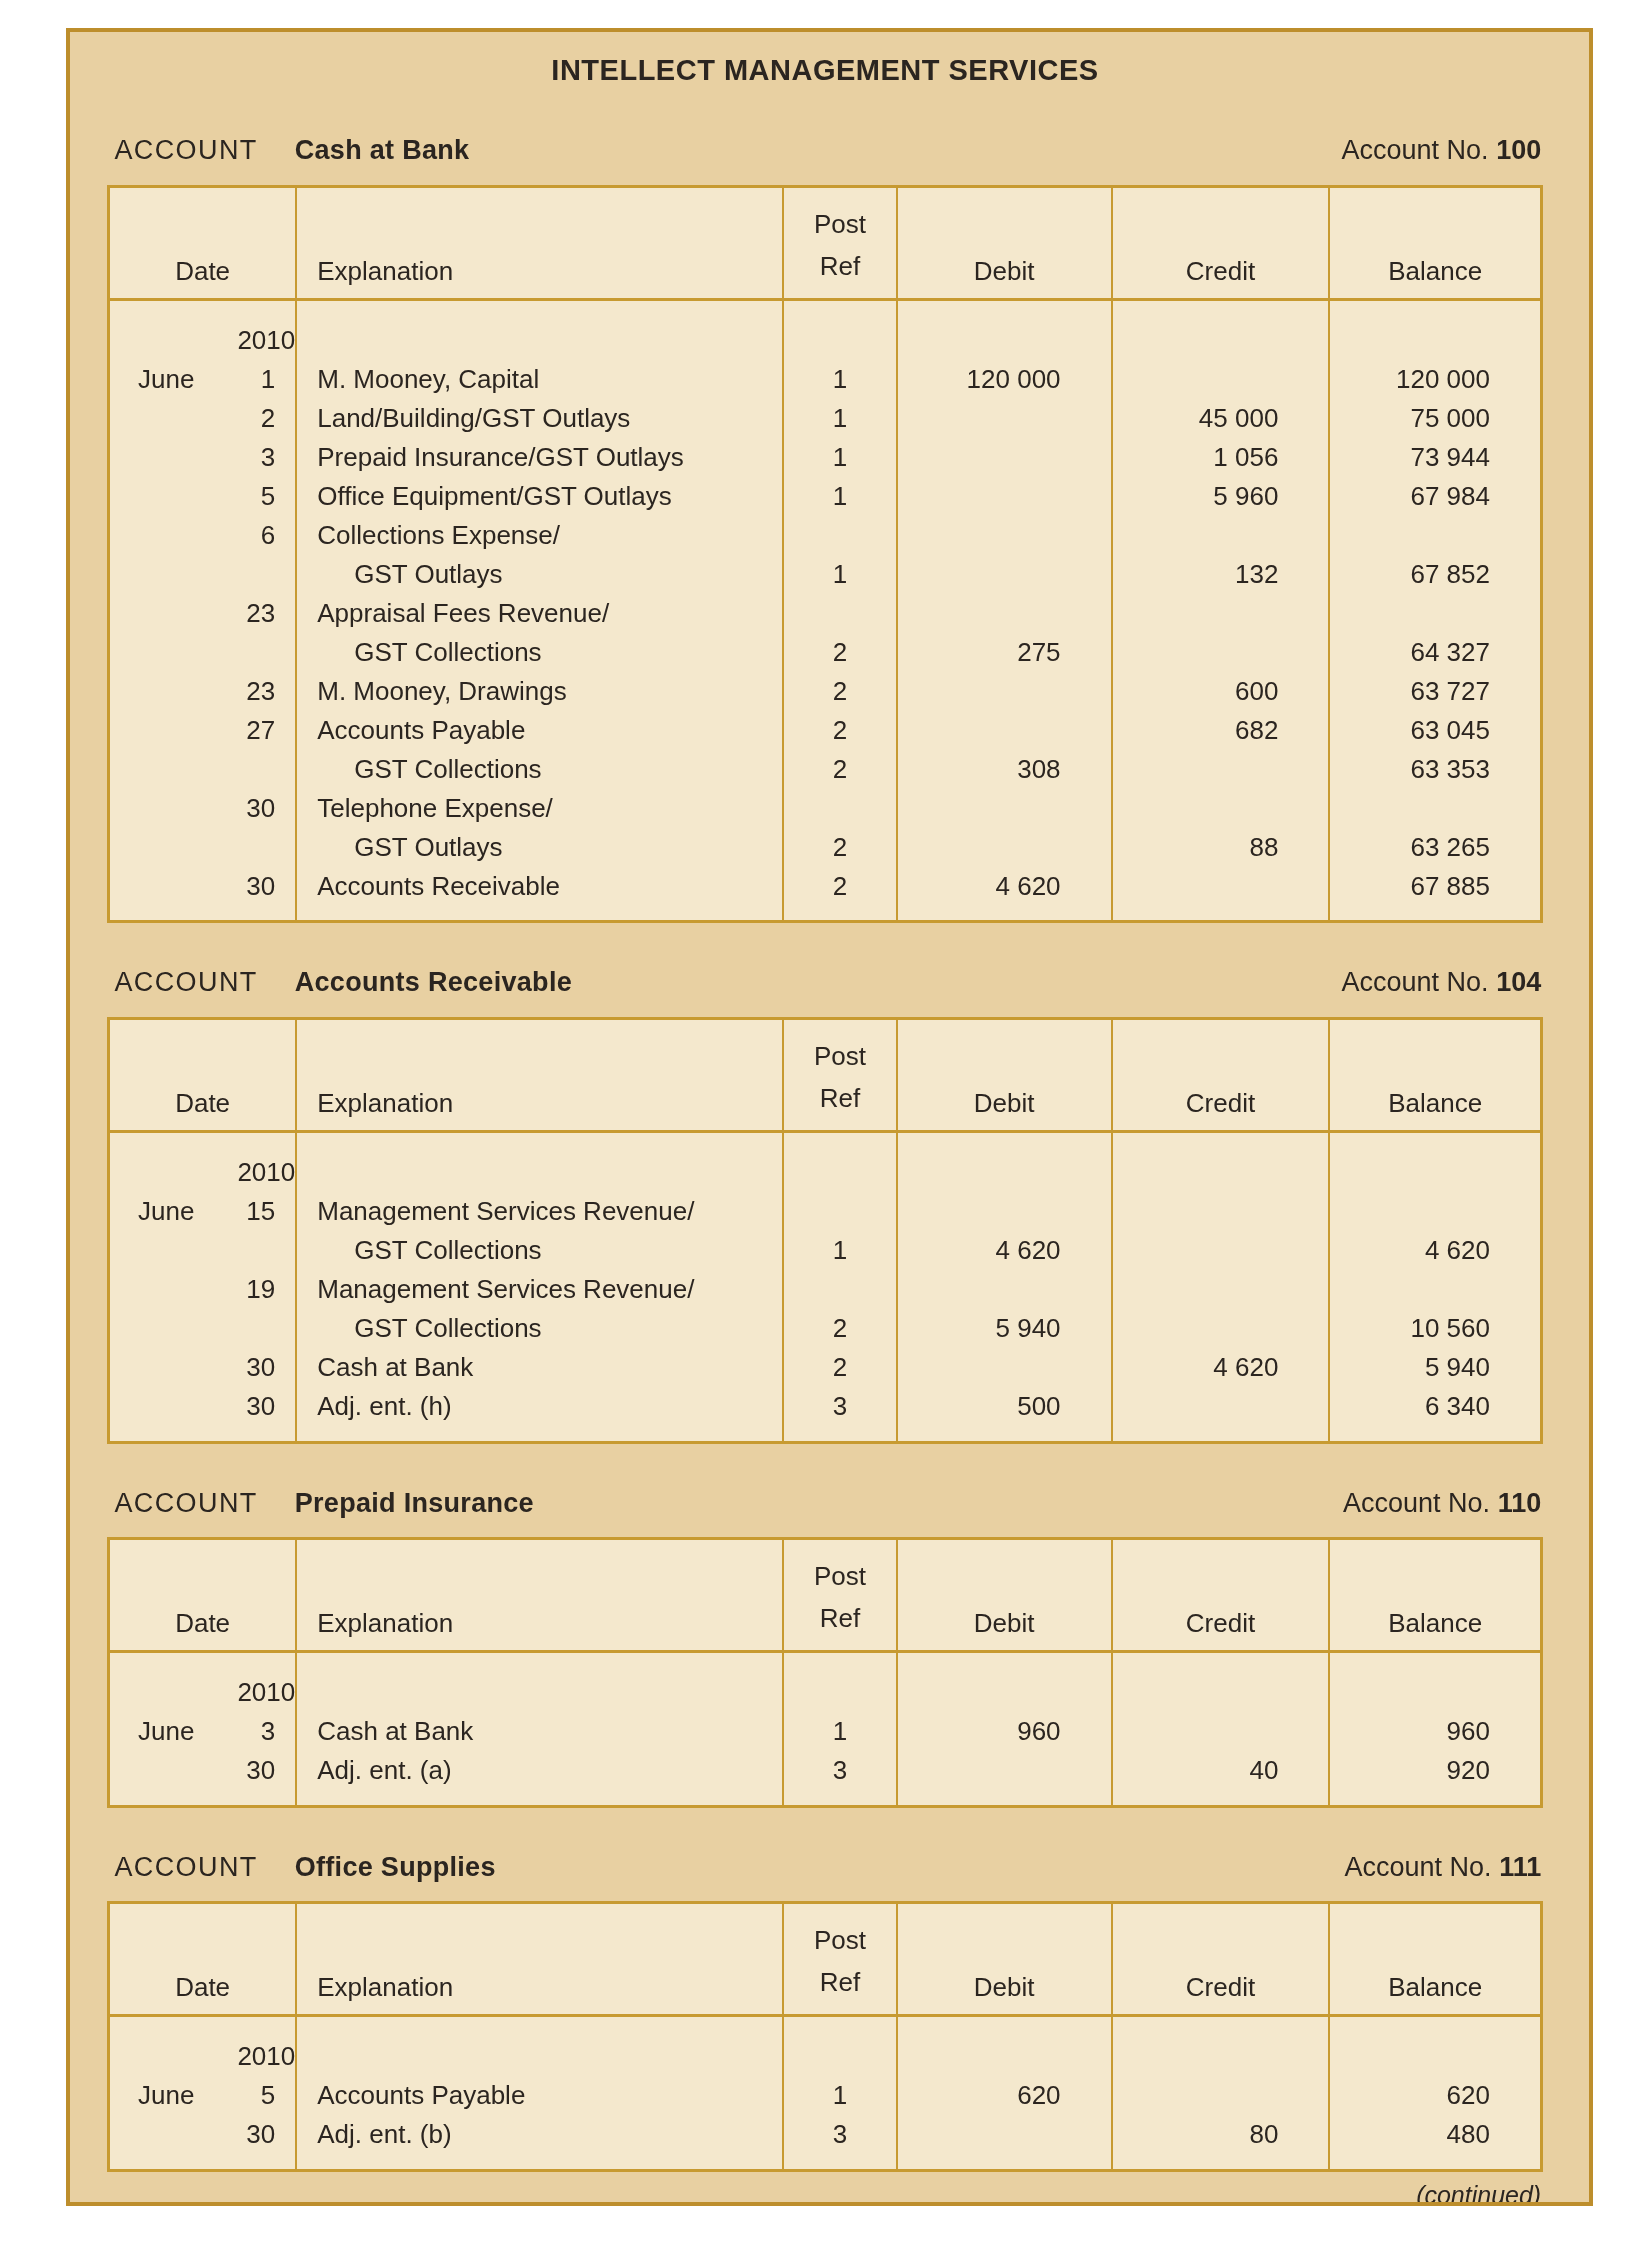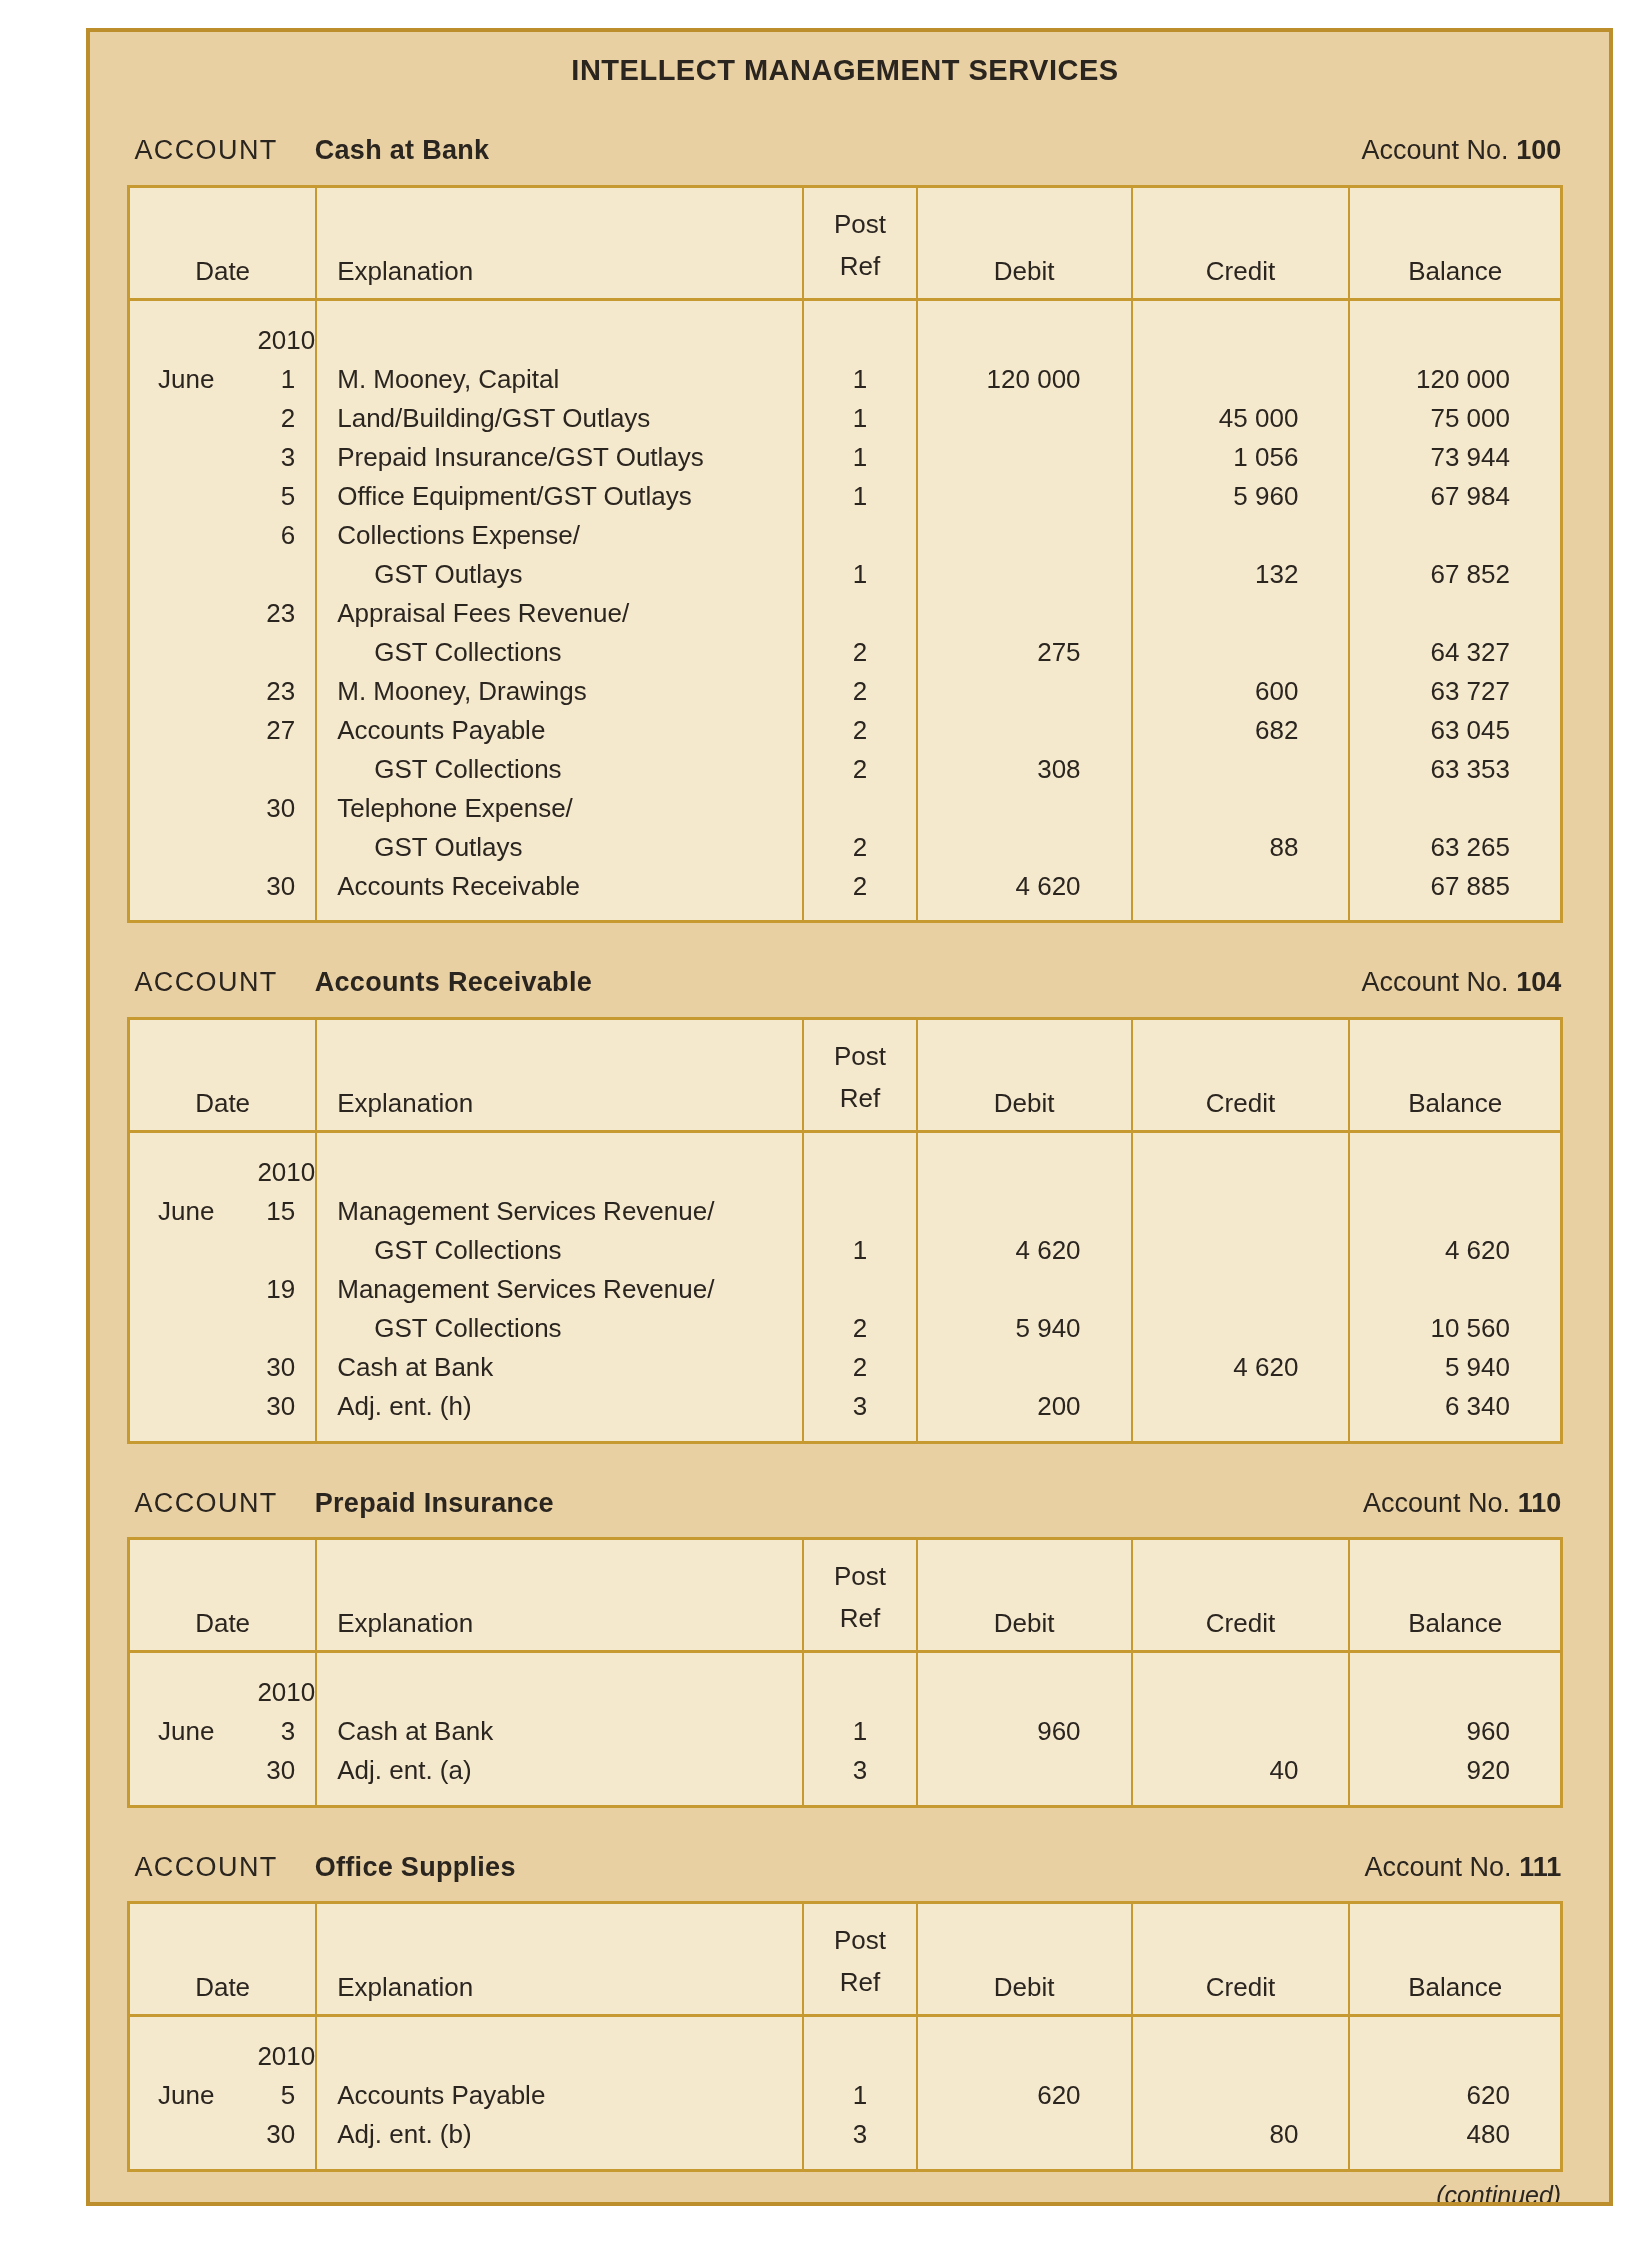--- a/index.html
+++ b/index.html
@@ -3,21 +3,21 @@
 <meta charset="utf-8">
 <style>
   html,body { margin:0; padding:0; }
   body {
     width:1628px; height:2258px; position:relative;
     background:#ffffff;
     font-family:"Liberation Sans", sans-serif;
     color:#2b2520;
   }
   .frame {
-    position:absolute; left:86px; top:28px;
+    position:absolute; left:66px; top:28px;
     width:1527px; height:2178px;
     box-sizing:border-box;
     border:4.6px solid #bd8e2c;
     background:#e8d0a2;
     padding:0 46px 0 37px;
     overflow:hidden;
   }
   .doc-title {
     padding-top:22px;
     text-align:center;
@@ -423,21 +423,21 @@
           </tr>
           <tr class="ledger-row last-row">
             <td class="c-date">
               <div class="daterow">
                 <span class="month"></span>
                 <span class="day">30</span>
               </div>
             </td>
             <td class="c-exp">Adj. ent. (h)</td>
             <td class="c-post">3</td>
-            <td class="c-debit amt">200</td>
+            <td class="c-debit amt">500</td>
             <td class="c-credit amt"></td>
             <td class="c-bal amt">6 340</td>
           </tr>
         </tbody>
     </table>
   </section>
 
   <section class="account">
     <div class="acct-head">
       <span class="acct-label">ACCOUNT</span>

